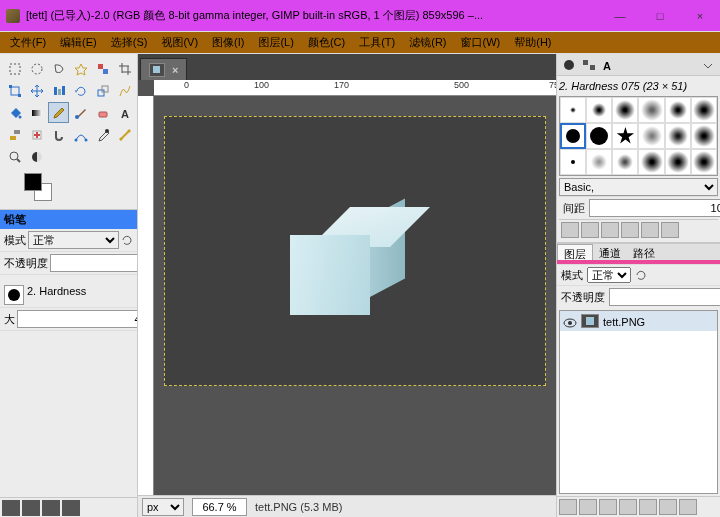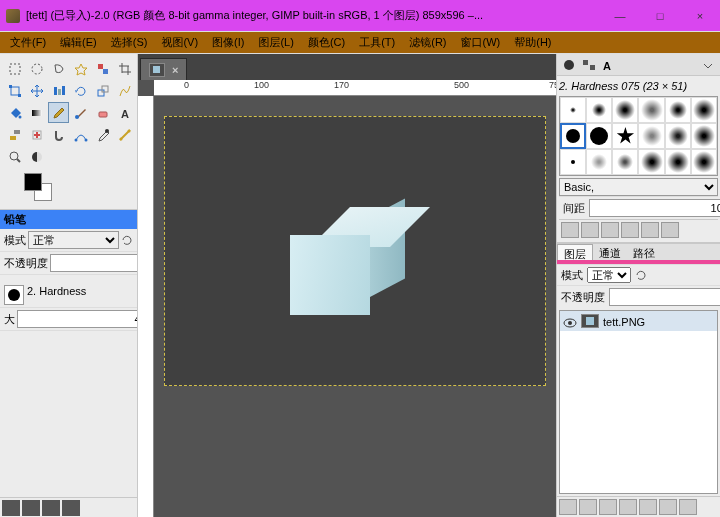--- a/index.html
+++ b/index.html
@@ -322,20 +322,25 @@
       <div class="canvasarea">
         <div class="canvas">
           <div class="cube">
             <div class="cface side"></div>
             <div class="cface top"></div>
             <div class="cface front"></div>
           </div>
         </div>
       </div>
     </div>
+    <div class="statusbar">
+      <select style="width:42px"><option>px</option></select>
+      <input type="text" style="width: 55px; text-align: center;" value="66.7 %">
+      <span>tett.PNG (5.3 MB)</span>
+    </div>
   </div>
 
   <div class="right">
     <div class="dockicons">
       <svg class="di" viewBox="0 0 16 14">
           <circle cx="8" cy="7" r="5" fill="#333"></circle>
         </svg>
       <svg class="di" viewBox="0 0 16 14">
           <rect x="2" y="2" width="5" height="5" fill="#555"></rect>
           <rect x="9" y="7" width="5" height="5" fill="#555"></rect>

